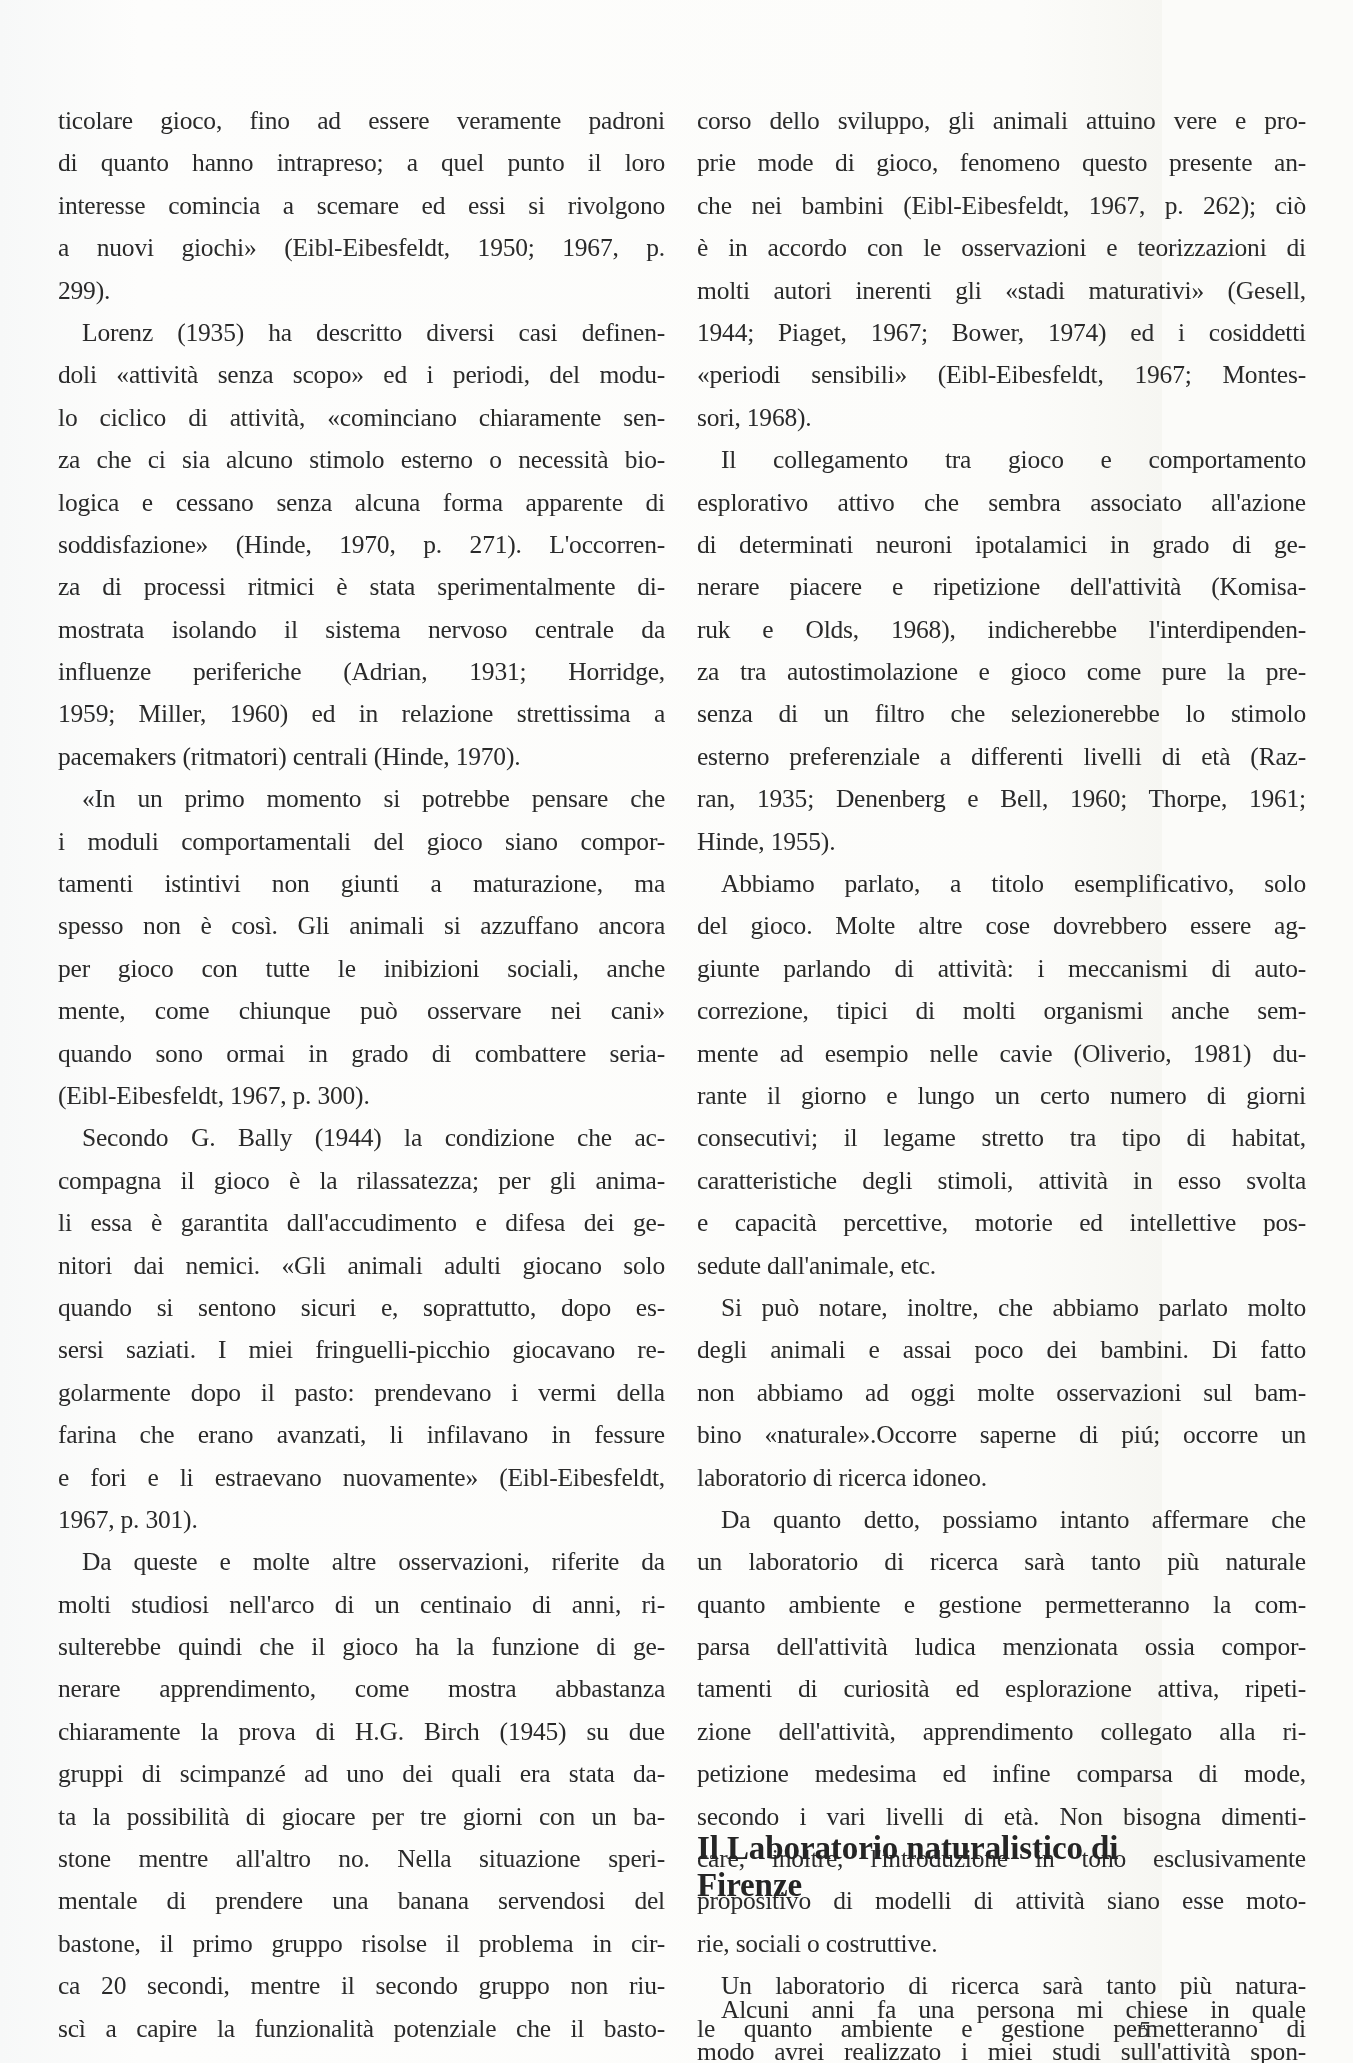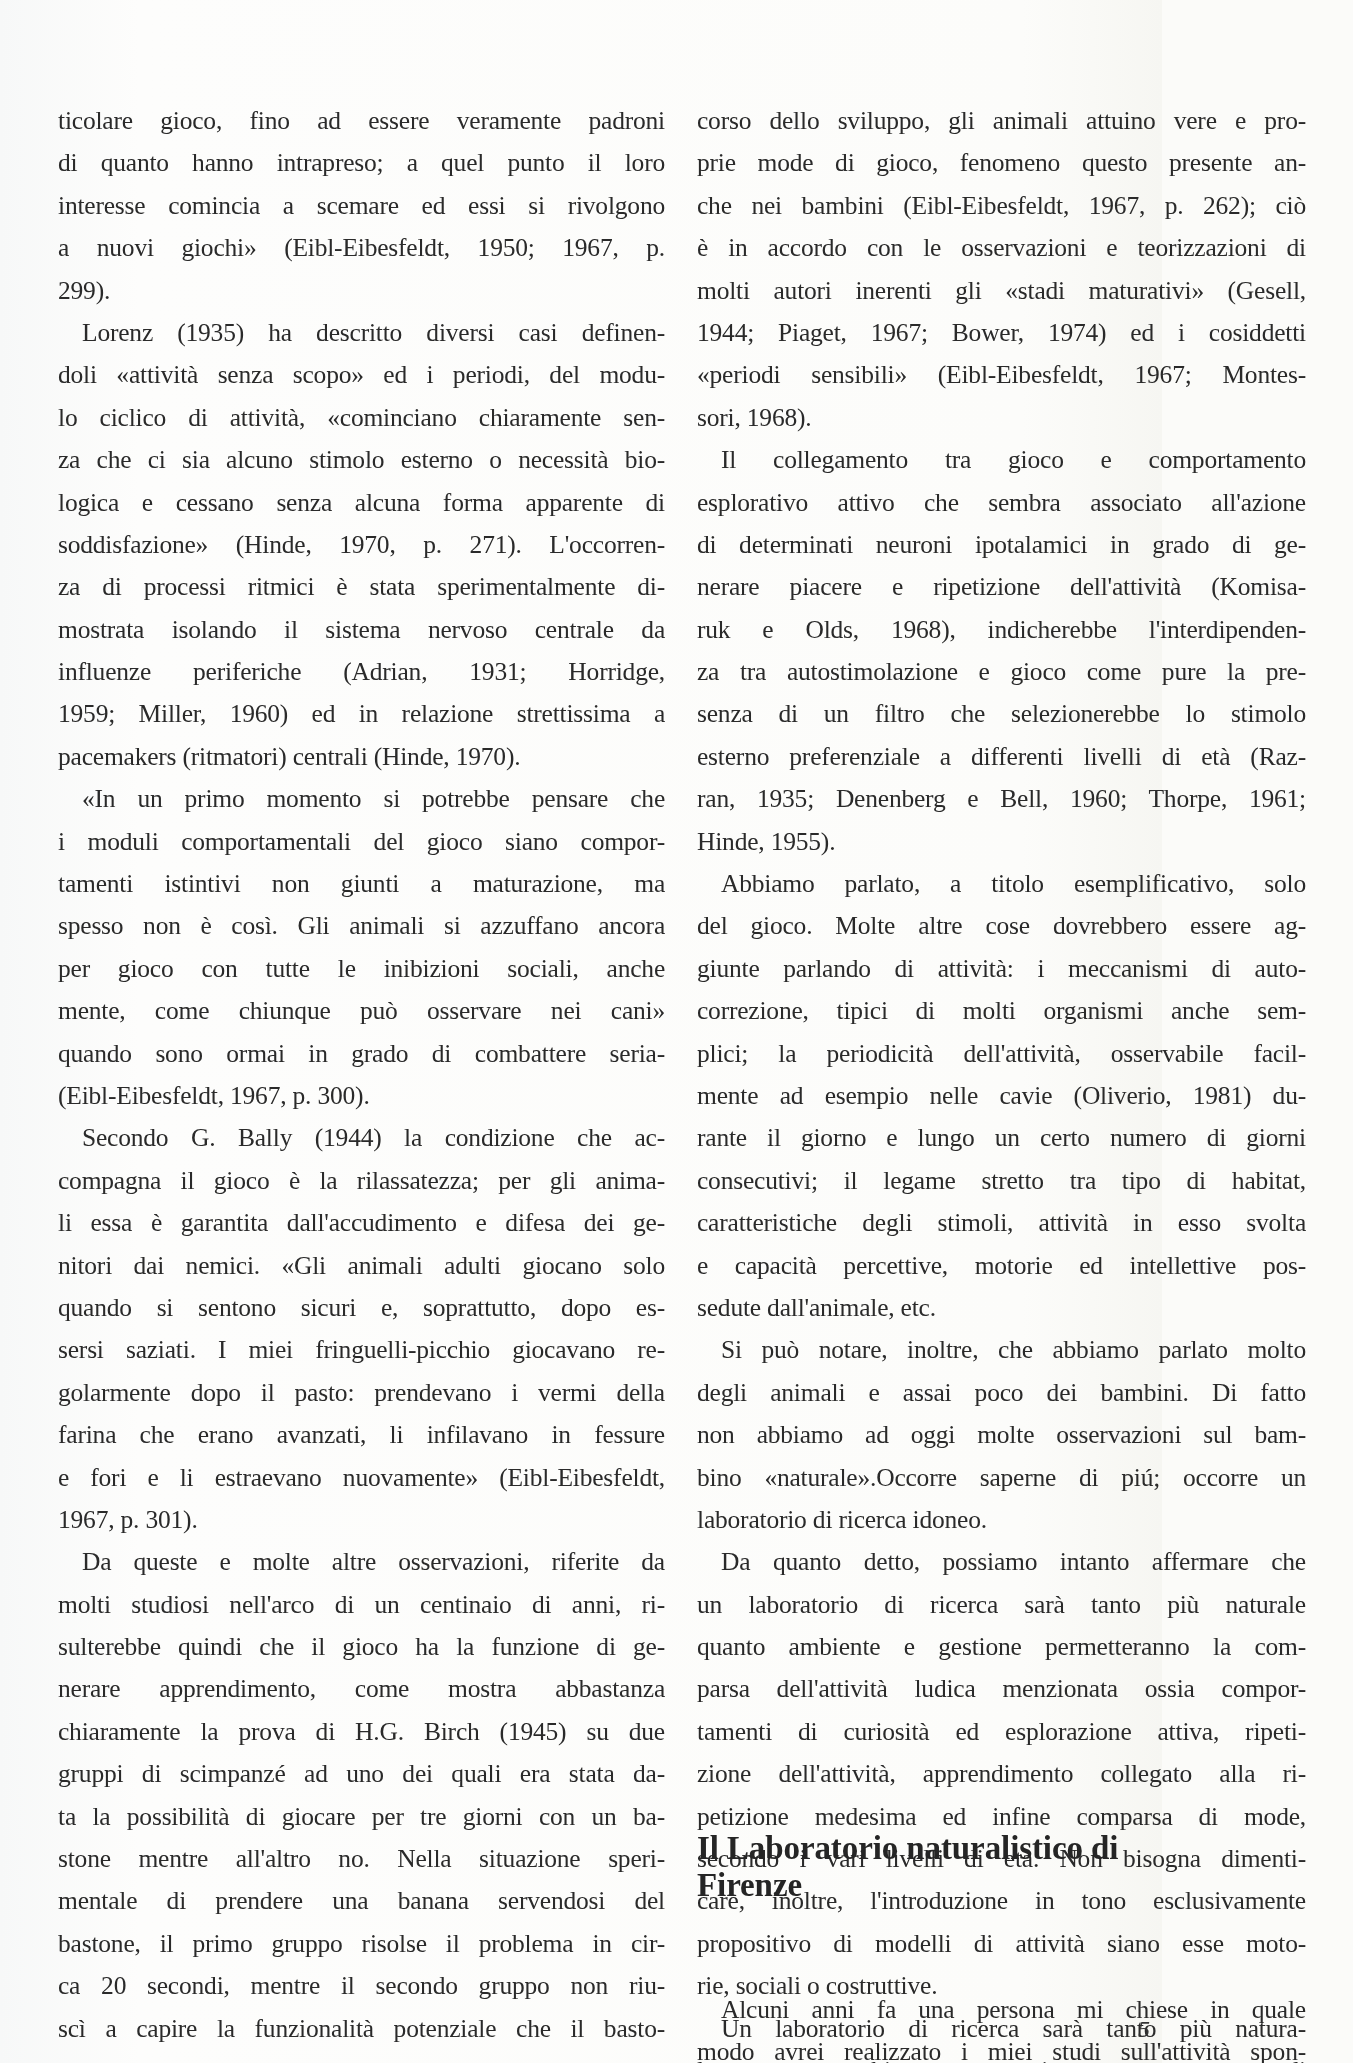--- a/index.html
+++ b/index.html
@@ -126,21 +126,20 @@
       <span class="line">ruk e Olds, 1968), indicherebbe l'interdipenden-</span>
       <span class="line">za tra autostimolazione e gioco come pure la pre-</span>
       <span class="line">senza di un filtro che selezionerebbe lo stimolo</span>
       <span class="line">esterno preferenziale a differenti livelli di età (Raz-</span>
       <span class="line">ran, 1935; Denenberg e Bell, 1960; Thorpe, 1961;</span>
       <span class="line last">Hinde, 1955).</span>
       <span class="line indent">Abbiamo parlato, a titolo esemplificativo, solo</span>
       <span class="line">del gioco. Molte altre cose dovrebbero essere ag-</span>
       <span class="line">giunte parlando di attività: i meccanismi di auto-</span>
       <span class="line">correzione, tipici di molti organismi anche sem-</span>
-      <span class="line">plici; la periodicità dell'attività, osservabile facil-</span>
       <span class="line">mente ad esempio nelle cavie (Oliverio, 1981) du-</span>
       <span class="line">rante il giorno e lungo un certo numero di giorni</span>
       <span class="line">consecutivi; il legame stretto tra tipo di habitat,</span>
       <span class="line">caratteristiche degli stimoli, attività in esso svolta</span>
       <span class="line">e capacità percettive, motorie ed intellettive pos-</span>
       <span class="line last">sedute dall'animale, etc.</span>
       <span class="line indent">Si può notare, inoltre, che abbiamo parlato molto</span>
       <span class="line">degli animali e assai poco dei bambini. Di fatto</span>
       <span class="line">non abbiamo ad oggi molte osservazioni sul bam-</span>
       <span class="line">bino «naturale».Occorre saperne di piú; occorre un</span>

